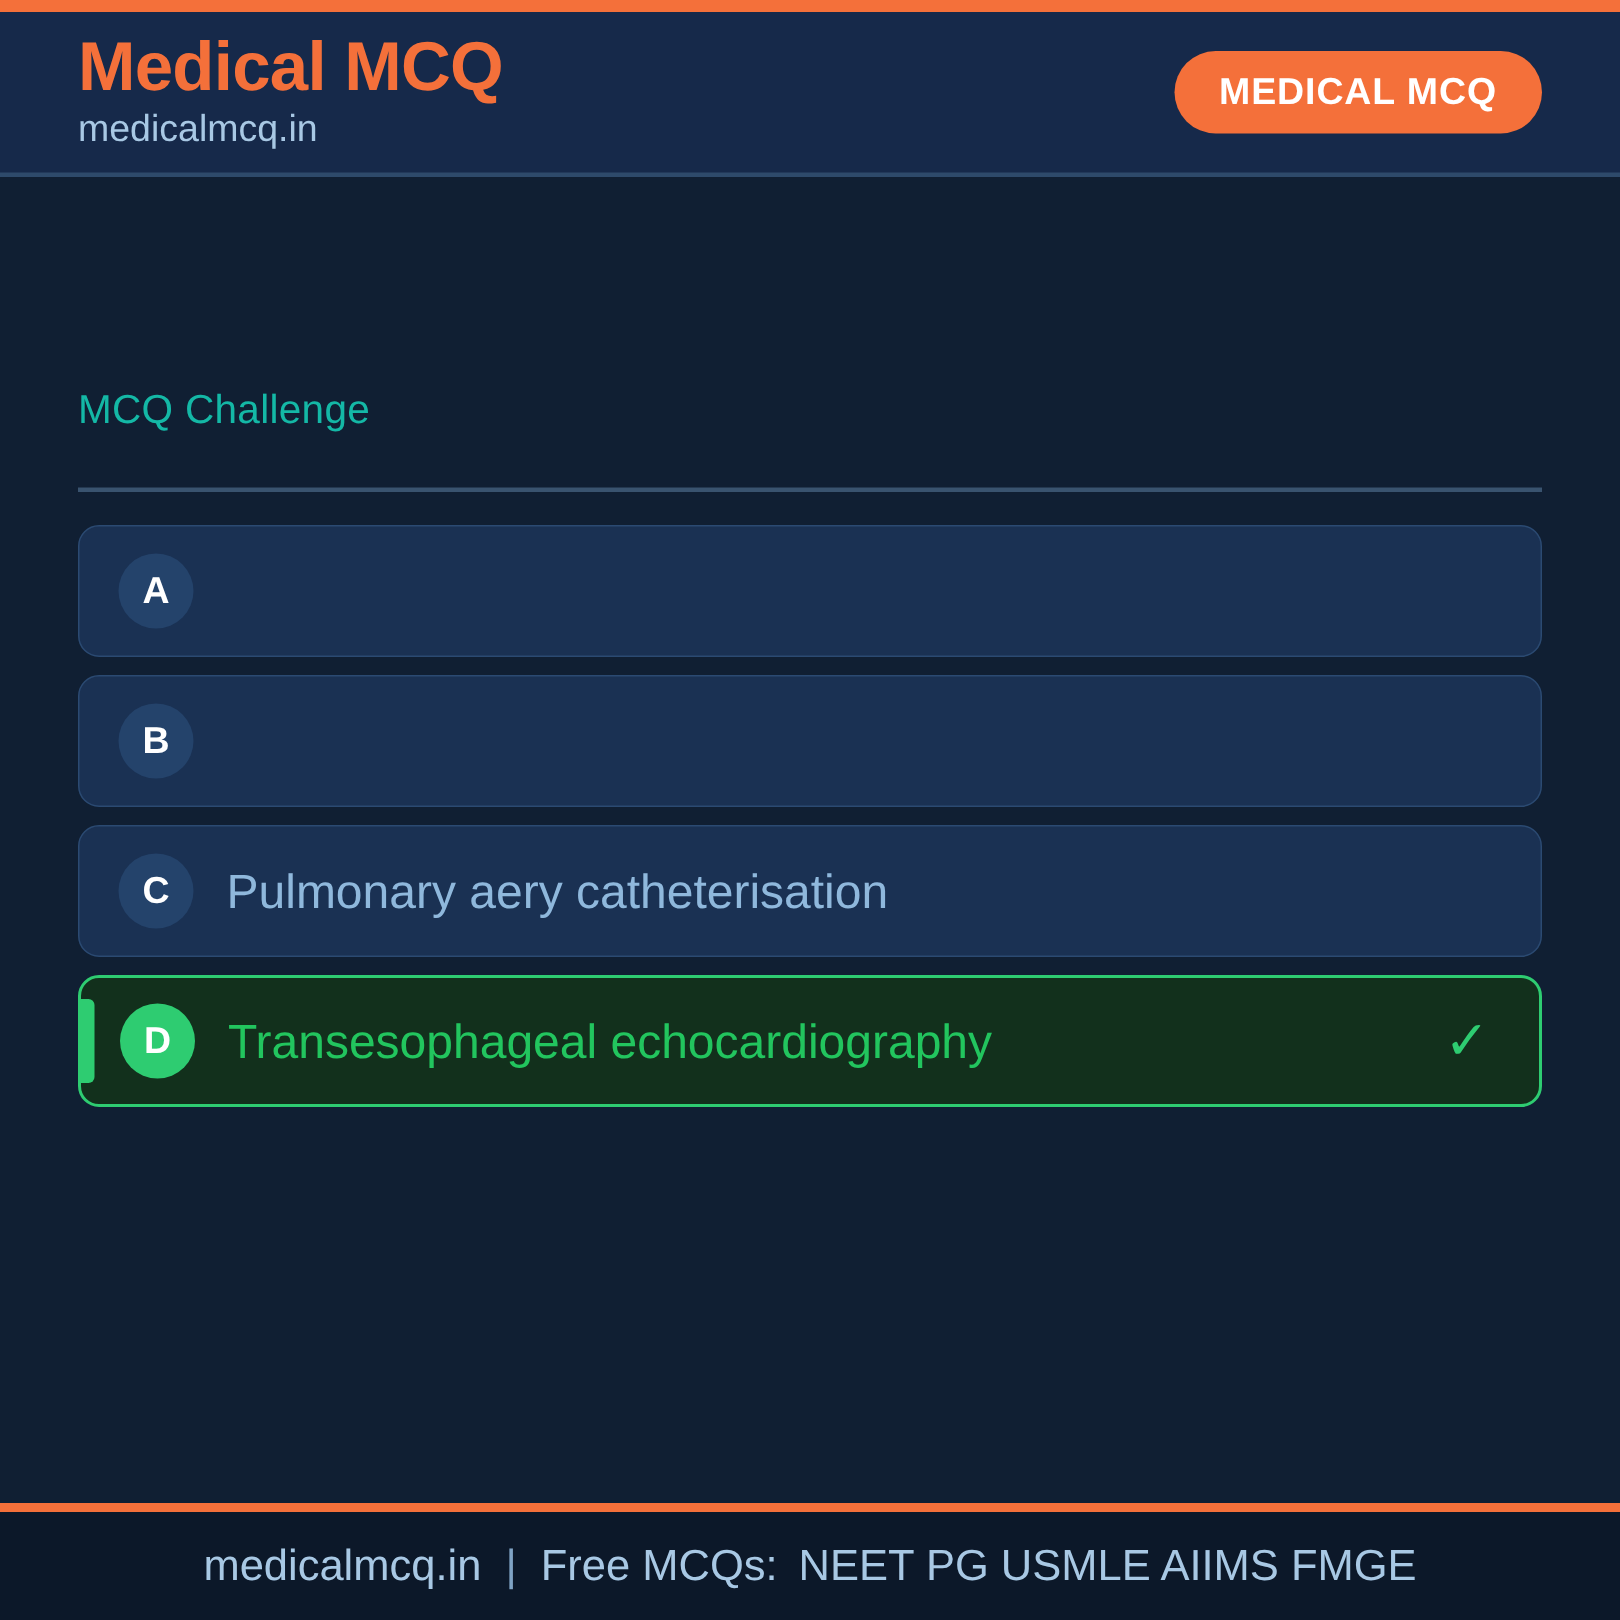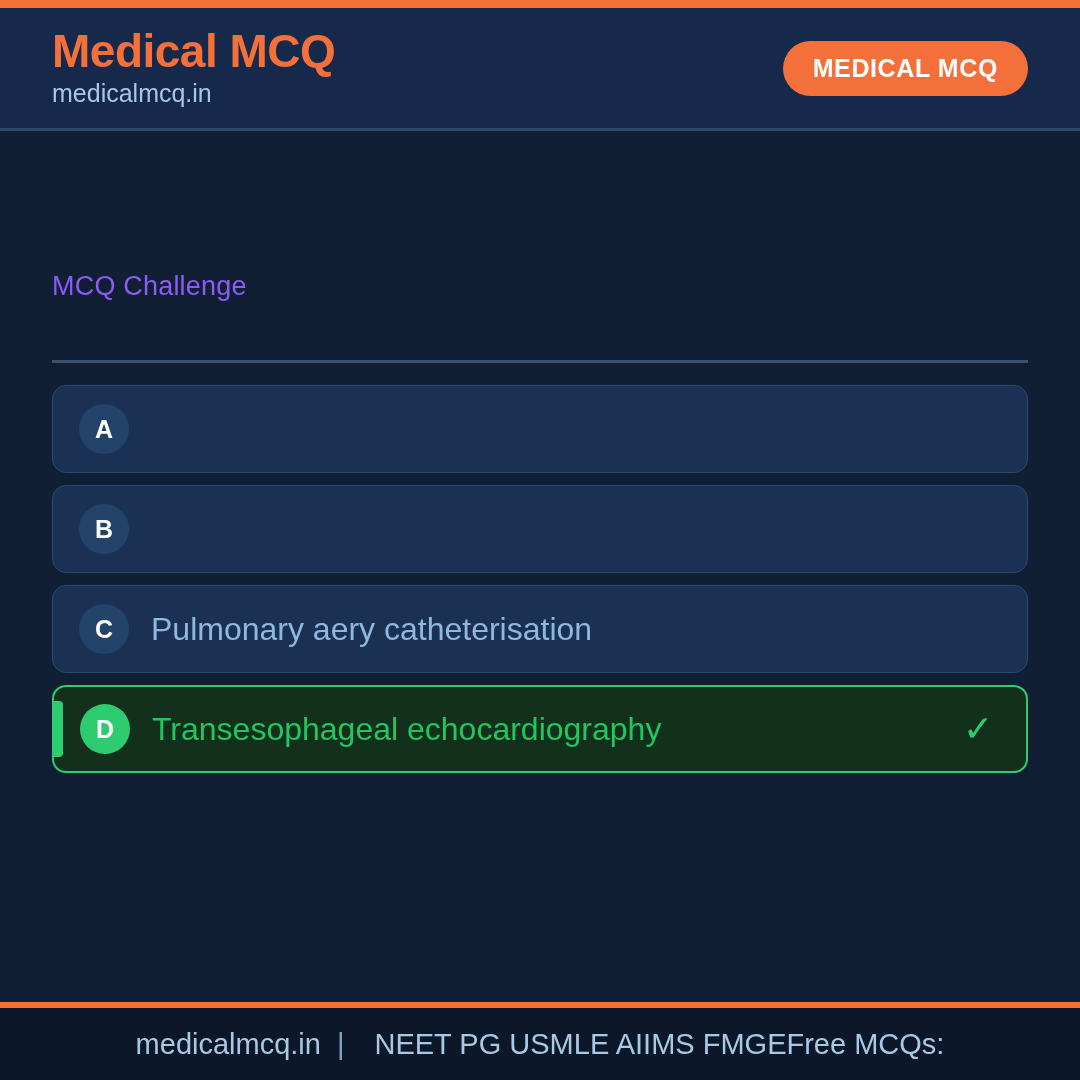--- a/index.html
+++ b/index.html
@@ -29,21 +29,21 @@
   .top-accent {
     height: 8px;
     width: 100%;
     background: #f4703a;
     flex: 0 0 auto;
   }
 
   
   .header {
     flex: 0 0 auto;
-    height: 123px;
+    height: 110px;
     background: #16294a;
     border-bottom: 3px solid #2e4a6b;
     display: flex;
     align-items: center;
     justify-content: space-between;
     padding: 0 52px;
   }
 
   .brand { display: flex; flex-direction: column; justify-content: center; }
 
@@ -76,22 +76,22 @@
   
   .content {
     flex: 1 1 auto;
     padding: 140px 52px 0 52px;
     display: flex;
     flex-direction: column;
   }
 
   .eyebrow {
     font-size: 27px;
-    color: #8b5cf6;
-    margin-bottom: 30px;
+    color: #14b8a6;
+    margin-bottom: 8px;
     letter-spacing: 0.2px;
   }
 
   .question {
     font-size: 45px;
     font-weight: bold;
     color: #ffffff;
     line-height: 1.18;
     letter-spacing: -0.3px;
     max-width: 960px;
@@ -246,18 +246,18 @@
       </div>
 
     </div>
   </div>
 
   <div class="footer-wrap">
     <div class="footer-accent"></div>
     <div class="footer">
       <span class="footer-text">medicalmcq.in</span>
       <span class="footer-text footer-sep">|</span>
+      <span class="footer-text">Free MCQs:</span>
       <span class="footer-text footer-exam">NEET PG  USMLE  AIIMS  FMGE</span>
-      <span class="footer-text">Free MCQs:</span>
     </div>
   </div>
 
 </div>
 
 </body></html>

